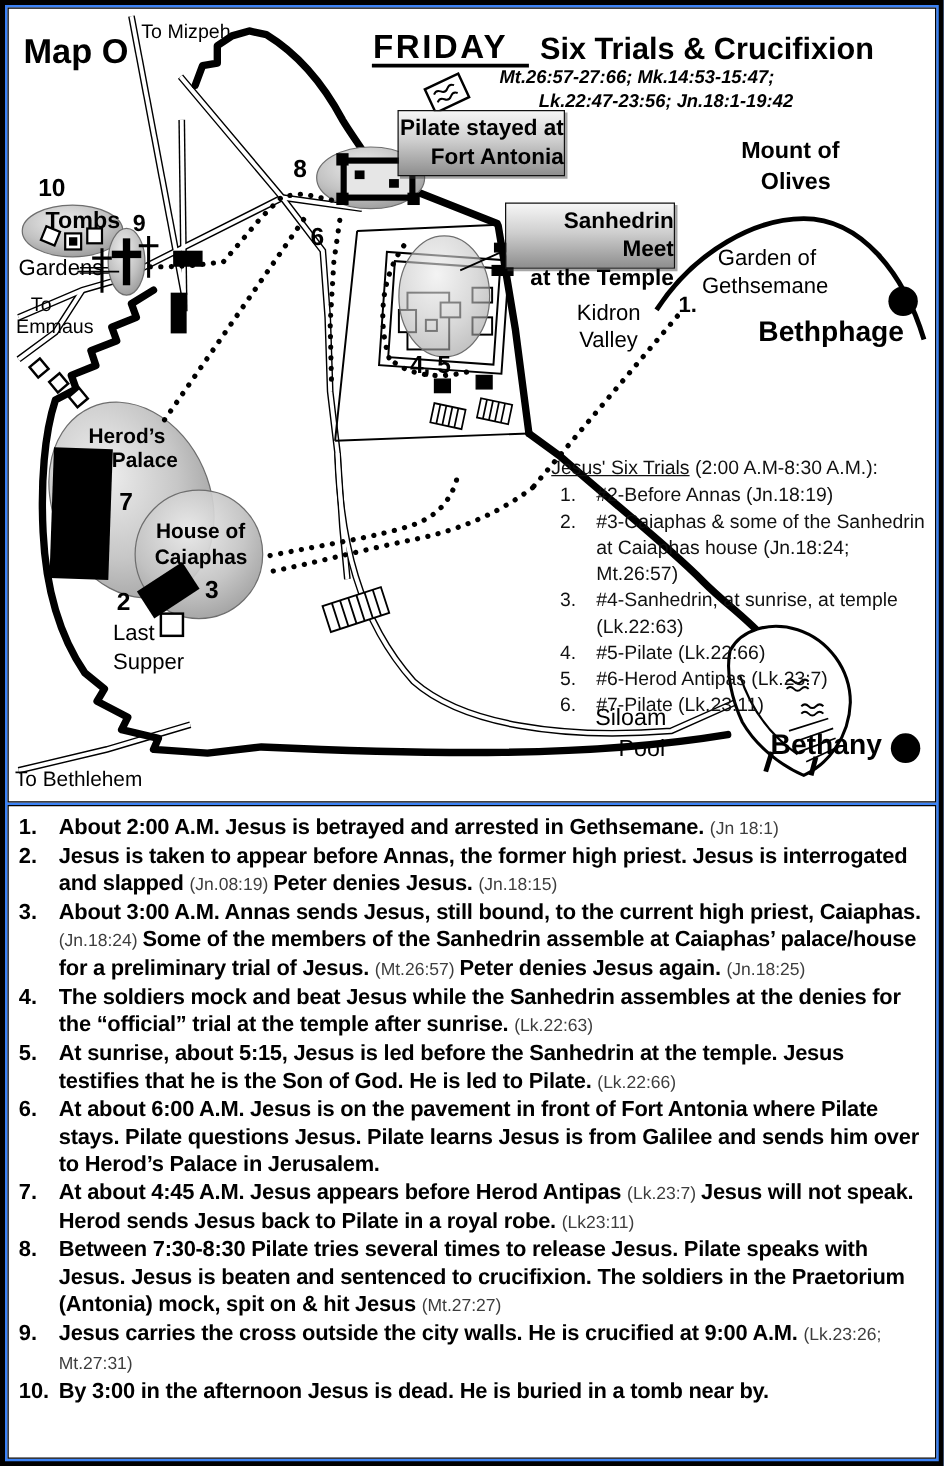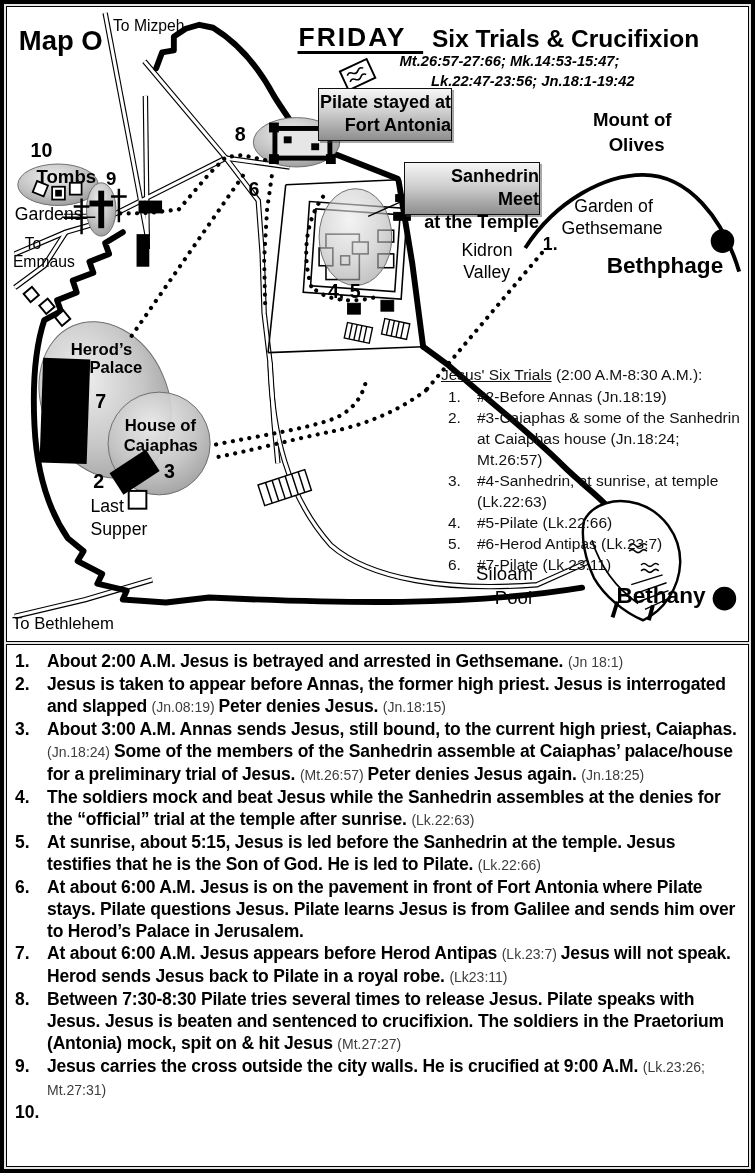--- a/index.html
+++ b/index.html
@@ -1,18 +1,18 @@
 <!DOCTYPE html>
 <html><head>
 <meta charset="utf-8">
 <style>
   html,body{margin:0;padding:0;background:#fff;}
   .page{
     width:755px;height:1173px;box-sizing:border-box;
-    border:4px solid #000;padding:2px;background:#e5e5e5;
+    border:4px solid #000;padding:2px;background:#3b82f6;
     font-family:"Liberation Sans",sans-serif;color:#000;
     position:relative;overflow:hidden;
   }
   .map-panel{
     position:relative;box-sizing:border-box;
     width:100%;height:636px;border:1px solid #000;overflow:hidden;background:#fff;
   }
   .map-panel svg{display:block;width:100%;height:100%;}
   .events-panel{
     position:relative;box-sizing:border-box;
@@ -290,20 +290,20 @@
   </div>
 
   <div class="events-panel">
     <div>
         <div class="ev-item"><span class="ev-num">1.</span><span class="ev-body"><span class="bold">About 2:00 A.M. Jesus is betrayed and arrested in Gethsemane. </span><span class="ref">(Jn 18:1)</span></span></div>
         <div class="ev-item"><span class="ev-num">2.</span><span class="ev-body"><span class="bold">Jesus is taken to appear before Annas, the former high priest.  Jesus is interrogated and slapped </span><span class="ref">(Jn.08:19) </span><span class="bold">Peter denies Jesus. </span><span class="ref">(Jn.18:15)</span></span></div>
         <div class="ev-item"><span class="ev-num">3.</span><span class="ev-body"><span class="bold">About 3:00 A.M. Annas sends Jesus, still bound, to the current high priest, Caiaphas. </span><span class="ref">(Jn.18:24) </span><span class="bold">Some of the members of the Sanhedrin assemble at Caiaphas’ palace/house for a preliminary trial of Jesus. </span><span class="ref">(Mt.26:57) </span><span class="bold">Peter denies Jesus again. </span><span class="ref">(Jn.18:25)</span></span></div>
         <div class="ev-item"><span class="ev-num">4.</span><span class="ev-body"><span class="bold">The soldiers mock and beat Jesus while the Sanhedrin assembles at the denies for the “official” trial at the temple after sunrise. </span><span class="ref">(Lk.22:63)</span></span></div>
         <div class="ev-item"><span class="ev-num">5.</span><span class="ev-body"><span class="bold">At sunrise, about 5:15, Jesus is led before the Sanhedrin at the temple. Jesus testifies that he is the Son of God. He is led to Pilate. </span><span class="ref">(Lk.22:66)</span></span></div>
         <div class="ev-item"><span class="ev-num">6.</span><span class="ev-body"><span class="bold">At about 6:00 A.M. Jesus is on the pavement in front of Fort Antonia where Pilate stays.  Pilate questions Jesus.  Pilate learns Jesus is from Galilee and sends him over to Herod’s Palace in Jerusalem.</span></span></div>
-        <div class="ev-item"><span class="ev-num">7.</span><span class="ev-body"><span class="bold">At about 6:00 A.M. Jesus appears before Herod Antipas </span><span class="ref">(Lk.23:7) </span><span class="bold">Jesus will not speak. Herod sends Jesus back to Pilate in a royal robe. </span><span class="ref">(Lk23:11)</span></span></div>
+        <div class="ev-item"><span class="ev-num">7.</span><span class="ev-body"><span class="bold">At about 4:45 A.M. Jesus appears before Herod Antipas </span><span class="ref">(Lk.23:7) </span><span class="bold">Jesus will not speak. Herod sends Jesus back to Pilate in a royal robe. </span><span class="ref">(Lk23:11)</span></span></div>
         <div class="ev-item"><span class="ev-num">8.</span><span class="ev-body"><span class="bold">Between 7:30-8:30 Pilate tries several times to release Jesus.  Pilate speaks with Jesus.  Jesus is beaten and sentenced to crucifixion.  The soldiers in the Praetorium (Antonia) mock, spit on &amp; hit Jesus </span><span class="ref">(Mt.27:27)</span></span></div>
         <div class="ev-item"><span class="ev-num">9.</span><span class="ev-body"><span class="bold">Jesus carries the cross outside the city walls. He is crucified at 9:00 A.M. </span><span class="ref">(Lk.23:26; Mt.27:31)</span></span></div>
-        <div class="ev-item"><span class="ev-num">10.</span></div>
+        <div class="ev-item"><span class="ev-num">10.</span><span class="ev-body"><span class="bold">By 3:00 in the afternoon Jesus is dead.  He is buried in a tomb near by.</span></span></div>
       </div>
   </div>
 
 </div>
 
 </body></html>

